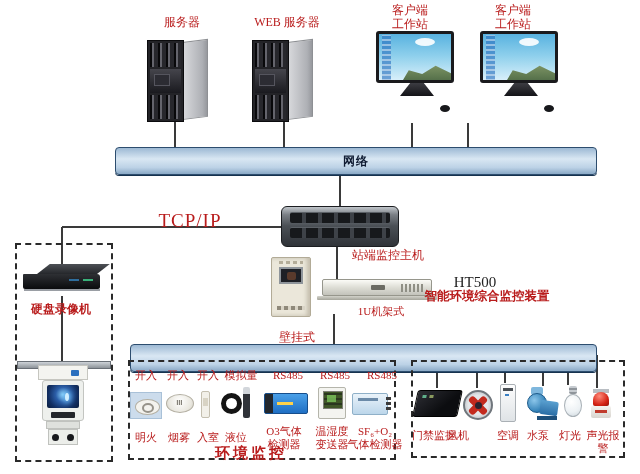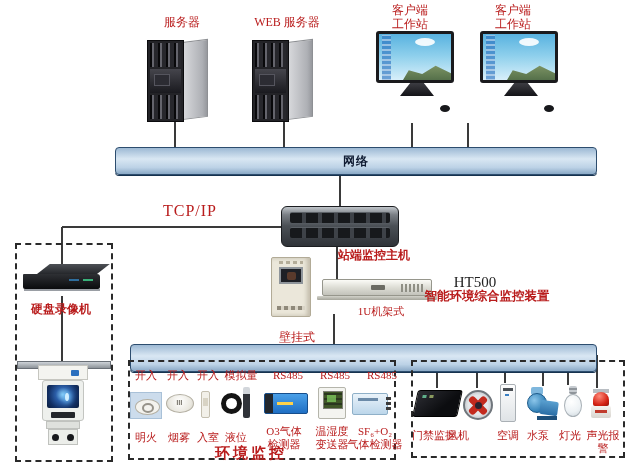--- a/index.html
+++ b/index.html
@@ -311,22 +311,22 @@
       <div class="alarm-dome"></div>
       <div class="alarm-body"></div>
   </div>
 
   <div class="lbl" style="left:182px;top:15px">服务器</div>
   <div class="lbl" style="left:287px;top:15px">WEB 服务器</div>
   <div class="lbl" style="left:410px;top:3px">客户端
 工作站</div>
   <div class="lbl" style="left:513px;top:3px">客户端
 工作站</div>
-  <div class="lbl" style="left:190px;top:202px;font-size:16px;letter-spacing:1px">TCP/IP</div>
-  <div class="lbl" style="left:374px;top:248px;font-weight:700">站端监控主机</div>
+  <div class="lbl" style="left:190px;top:210px;font-size:19px;letter-spacing:1px">TCP/IP</div>
+  <div class="lbl" style="left:388px;top:248px;font-weight:400">站端监控主机</div>
   <div class="lbl sm" style="left:381px;top:305px">1U机架式</div>
   <div class="lbl sans" style="left:475px;top:274px;font-size:15px;color:#222">HT500</div>
   <div class="lbl" style="left:487px;top:289px;font-weight:600;font-size:12.5px">智能环境综合监控装置</div>
   <div class="lbl" style="left:297px;top:330px">壁挂式</div>
   <div class="lbl" style="left:61px;top:302px;font-weight:600">硬盘录像机</div>
 
   <div class="lbl sm" style="left:146px;top:369px">开入</div>
   <div class="lbl sm" style="left:178px;top:369px">开入</div>
   <div class="lbl sm" style="left:208px;top:369px">开入</div>
   <div class="lbl sm" style="left:241px;top:369px">模拟量</div>

